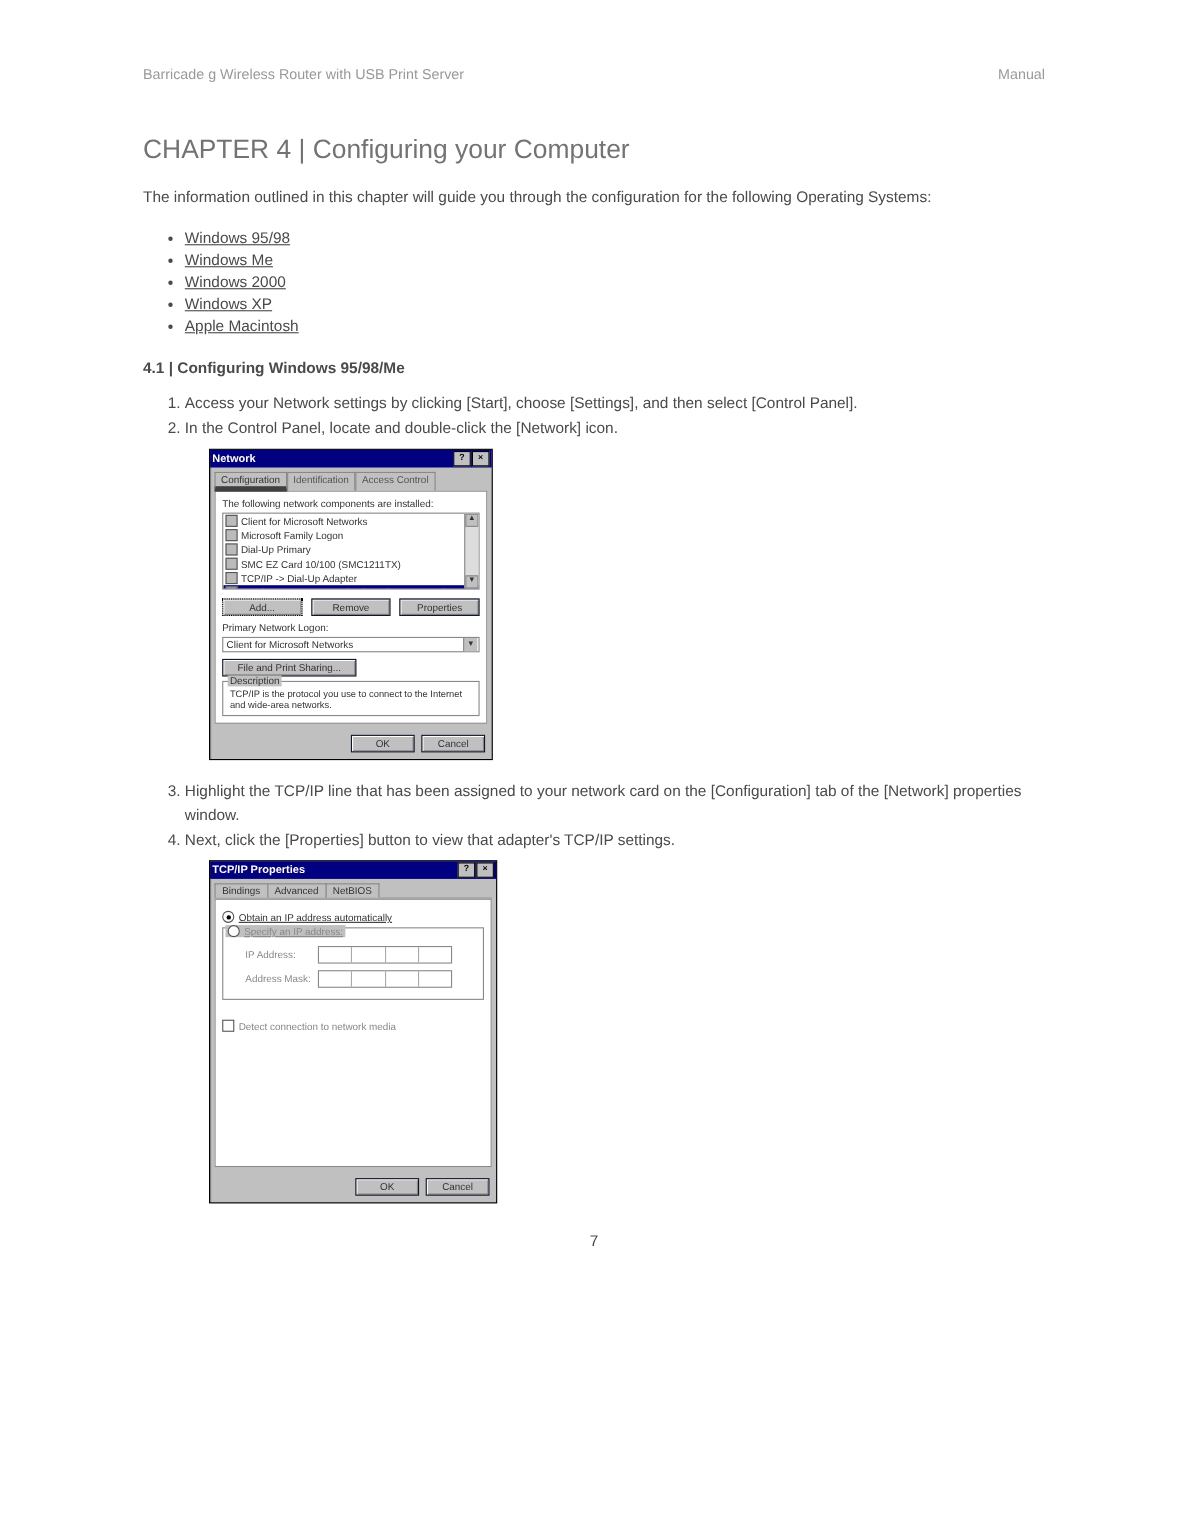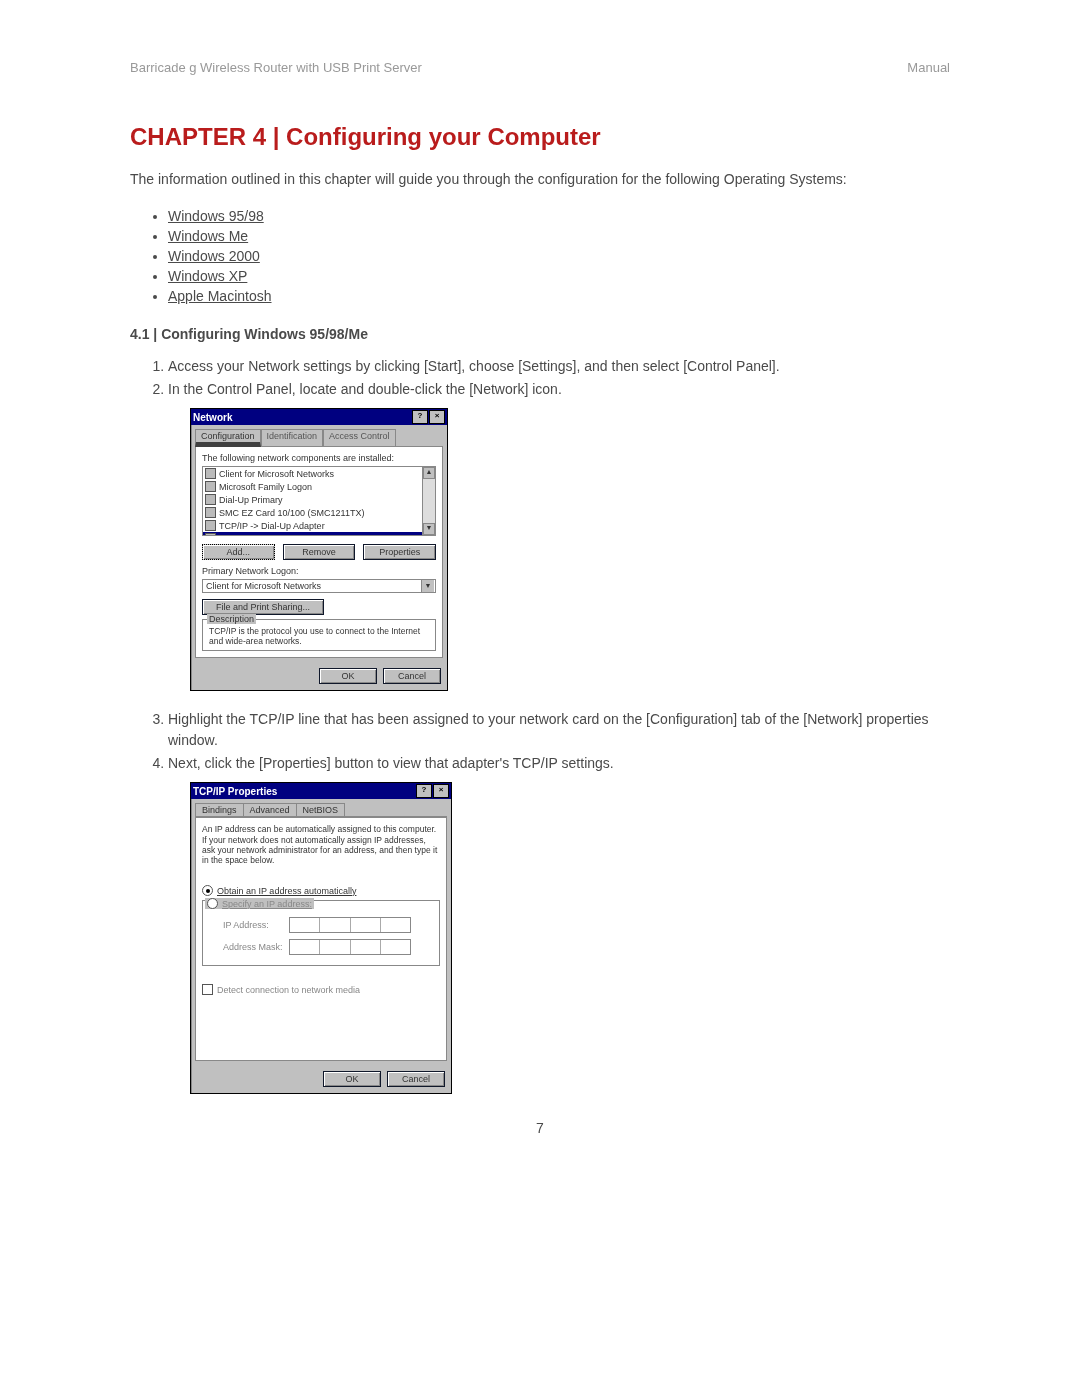--- a/index.html
+++ b/index.html
@@ -13,22 +13,22 @@
   }
   .header-row {
     display: flex;
     justify-content: space-between;
     color: #999;
     font-size: 13px;
     margin-bottom: 48px;
   }
   h1.chapter {
     font-size: 24px;
-    font-weight: bold;
-    color: #b91c1c;
+    font-weight: normal;
+    color: #737373;
     margin: 0 0 18px 0;
   }
   p.intro {
     font-size: 14px;
     line-height: 1.5;
     margin: 0 0 18px 0;
     color: #4a4a4a;
   }
   ul.oslist {
     margin: 0 0 22px 38px;
@@ -301,21 +301,20 @@
       <div class="title-btn">?</div>
       <div class="title-btn">×</div>
     </div>
   </div>
   <div class="tabs2">
     <div class="tab2">Bindings</div>
     <div class="tab2">Advanced</div>
     <div class="tab2">NetBIOS</div>
   </div>
   <div class="panel" style="min-height:230px;">
-    <div class="desc-text" style="margin-bottom:20px;">An IP address can be automatically assigned to this computer. If your network does not automatically assign IP addresses, ask your network administrator for an address, and then type it in the space below.</div>
 
     <div class="radio-row">
       <span class="radio">
           <span class="dot"></span>
         </span>
       <span class="underline">Obtain an IP address automatically</span>
     </div>
 
     <div class="group" style="padding-top:10px;">
       <div class="radio-row" style="position:absolute; top:-7px; left:2px; background:#c0c0c0; padding:0 2px;">

